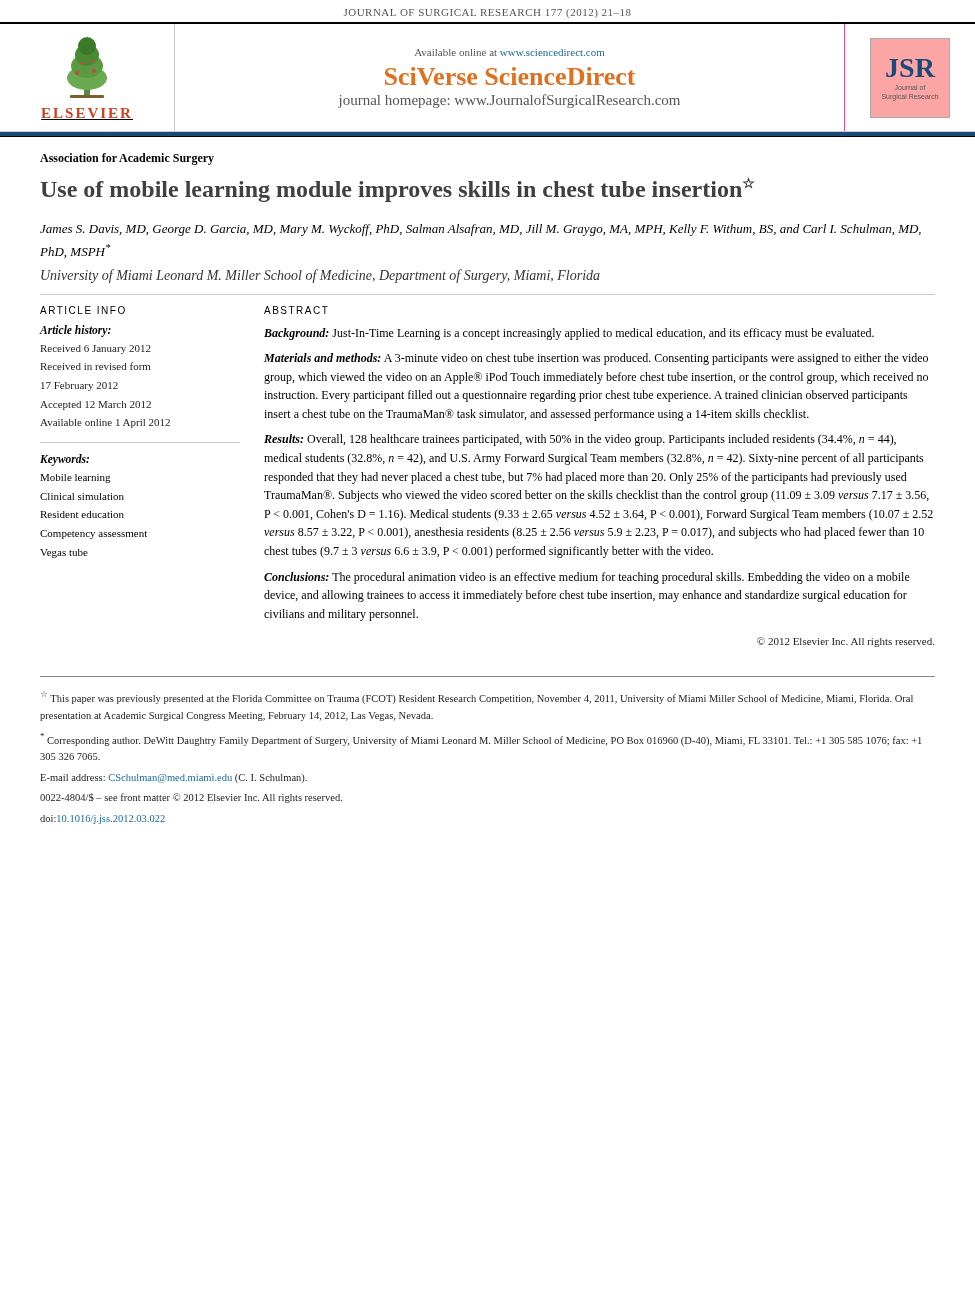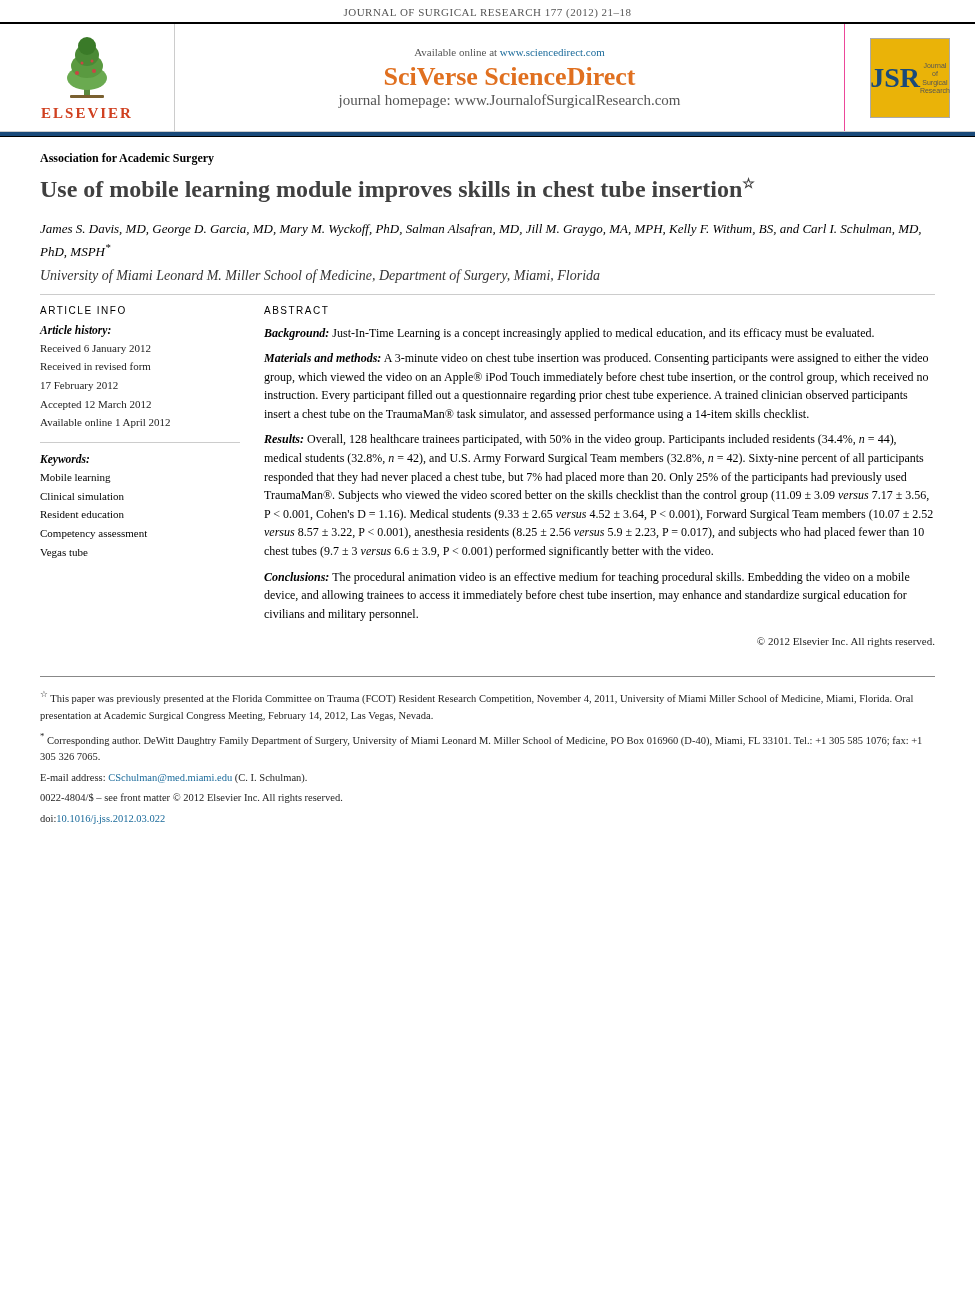--- a/index.html
+++ b/index.html
@@ -27,20 +27,21 @@
     }
     .elsevier-logo {
       width: 175px;
       min-width: 175px;
       border-right: 1px solid #ccc;
       display: flex;
       flex-direction: column;
       align-items: center;
       justify-content: center;
       padding: 0;
+      text-decoration: underline;
     }
     .elsevier-text {
       font-size: 15px;
       font-weight: bold;
       color: #d04020;
       letter-spacing: 2px;
       margin-top: 4px;
     }
     .sciverse-center {
       flex: 1;
@@ -77,23 +78,24 @@
       display: flex;
       align-items: center;
       justify-content: center;
       padding: 10px;
     }
     .jsr-box {
       border: 1px solid #aaa;
       width: 80px;
       height: 80px;
       display: flex;
+      flex-direction: column;
       align-items: center;
       justify-content: center;
-      background: #eab308;
+      background: #fca5a5;
     }
     .jsr-letters {
       font-size: 28px;
       font-weight: bold;
       color: #1a4a7a;
       line-height: 1;
     }
     .jsr-subtitle {
       font-size: 7px;
       color: #555;

